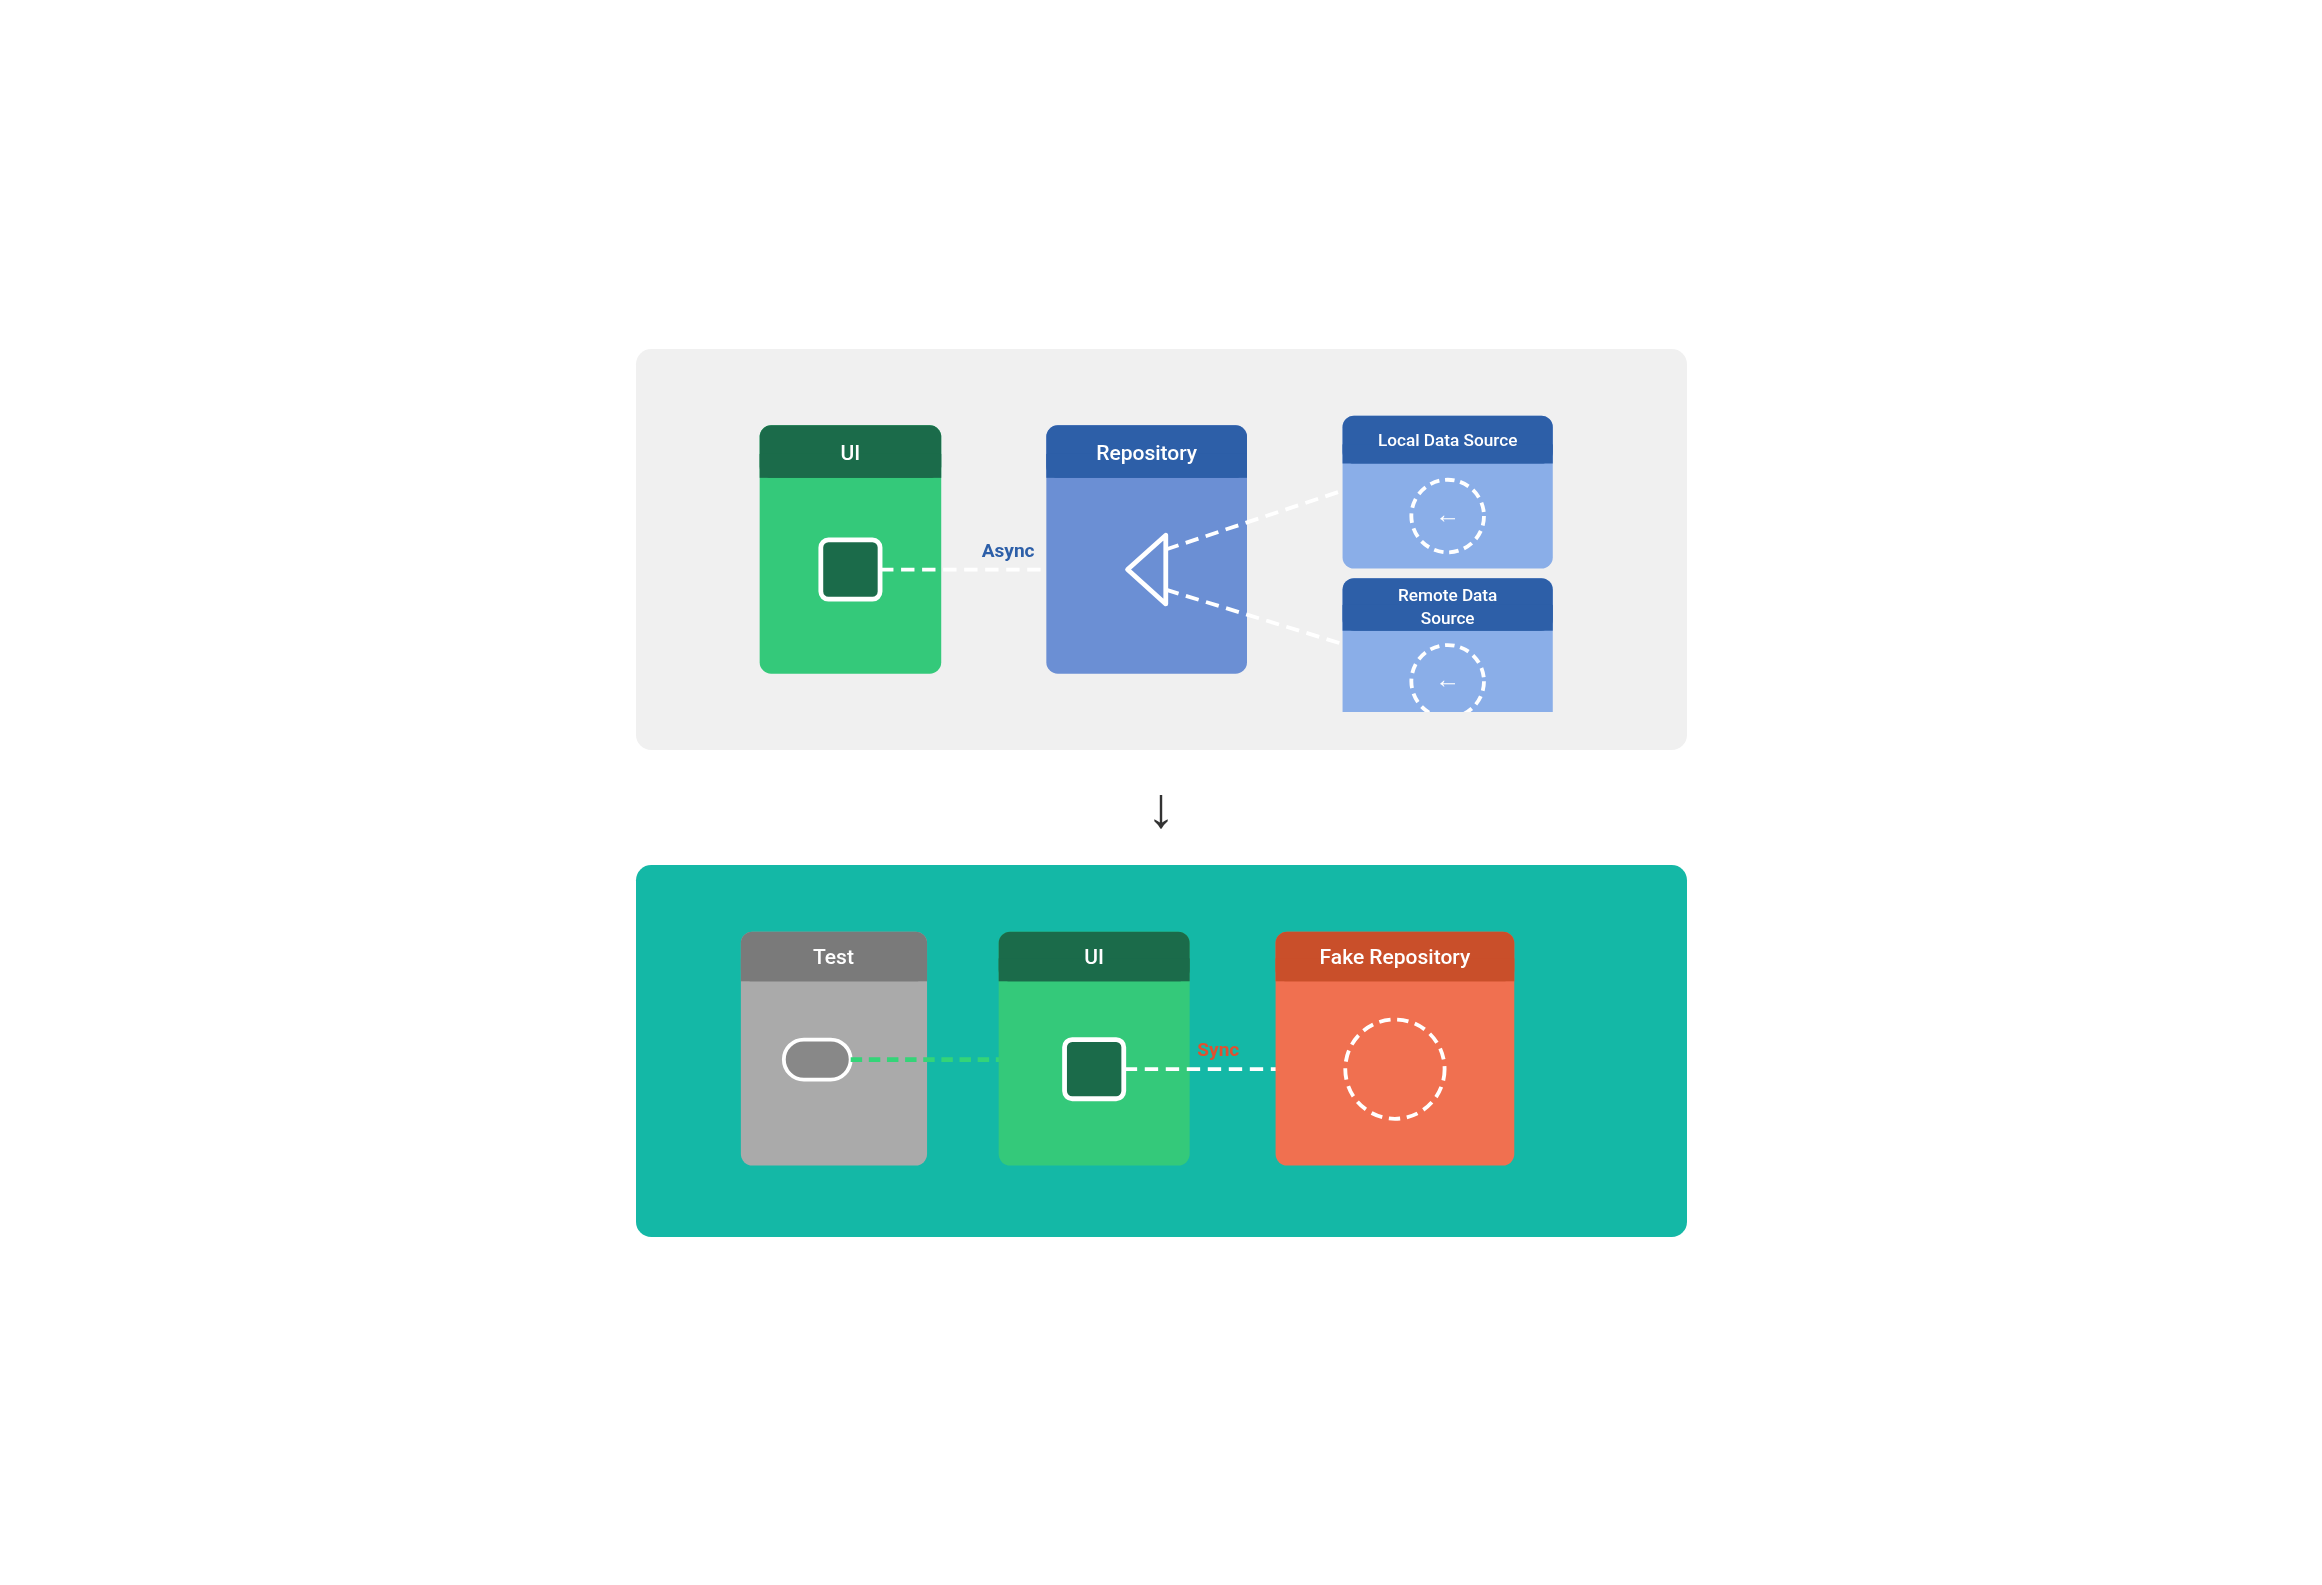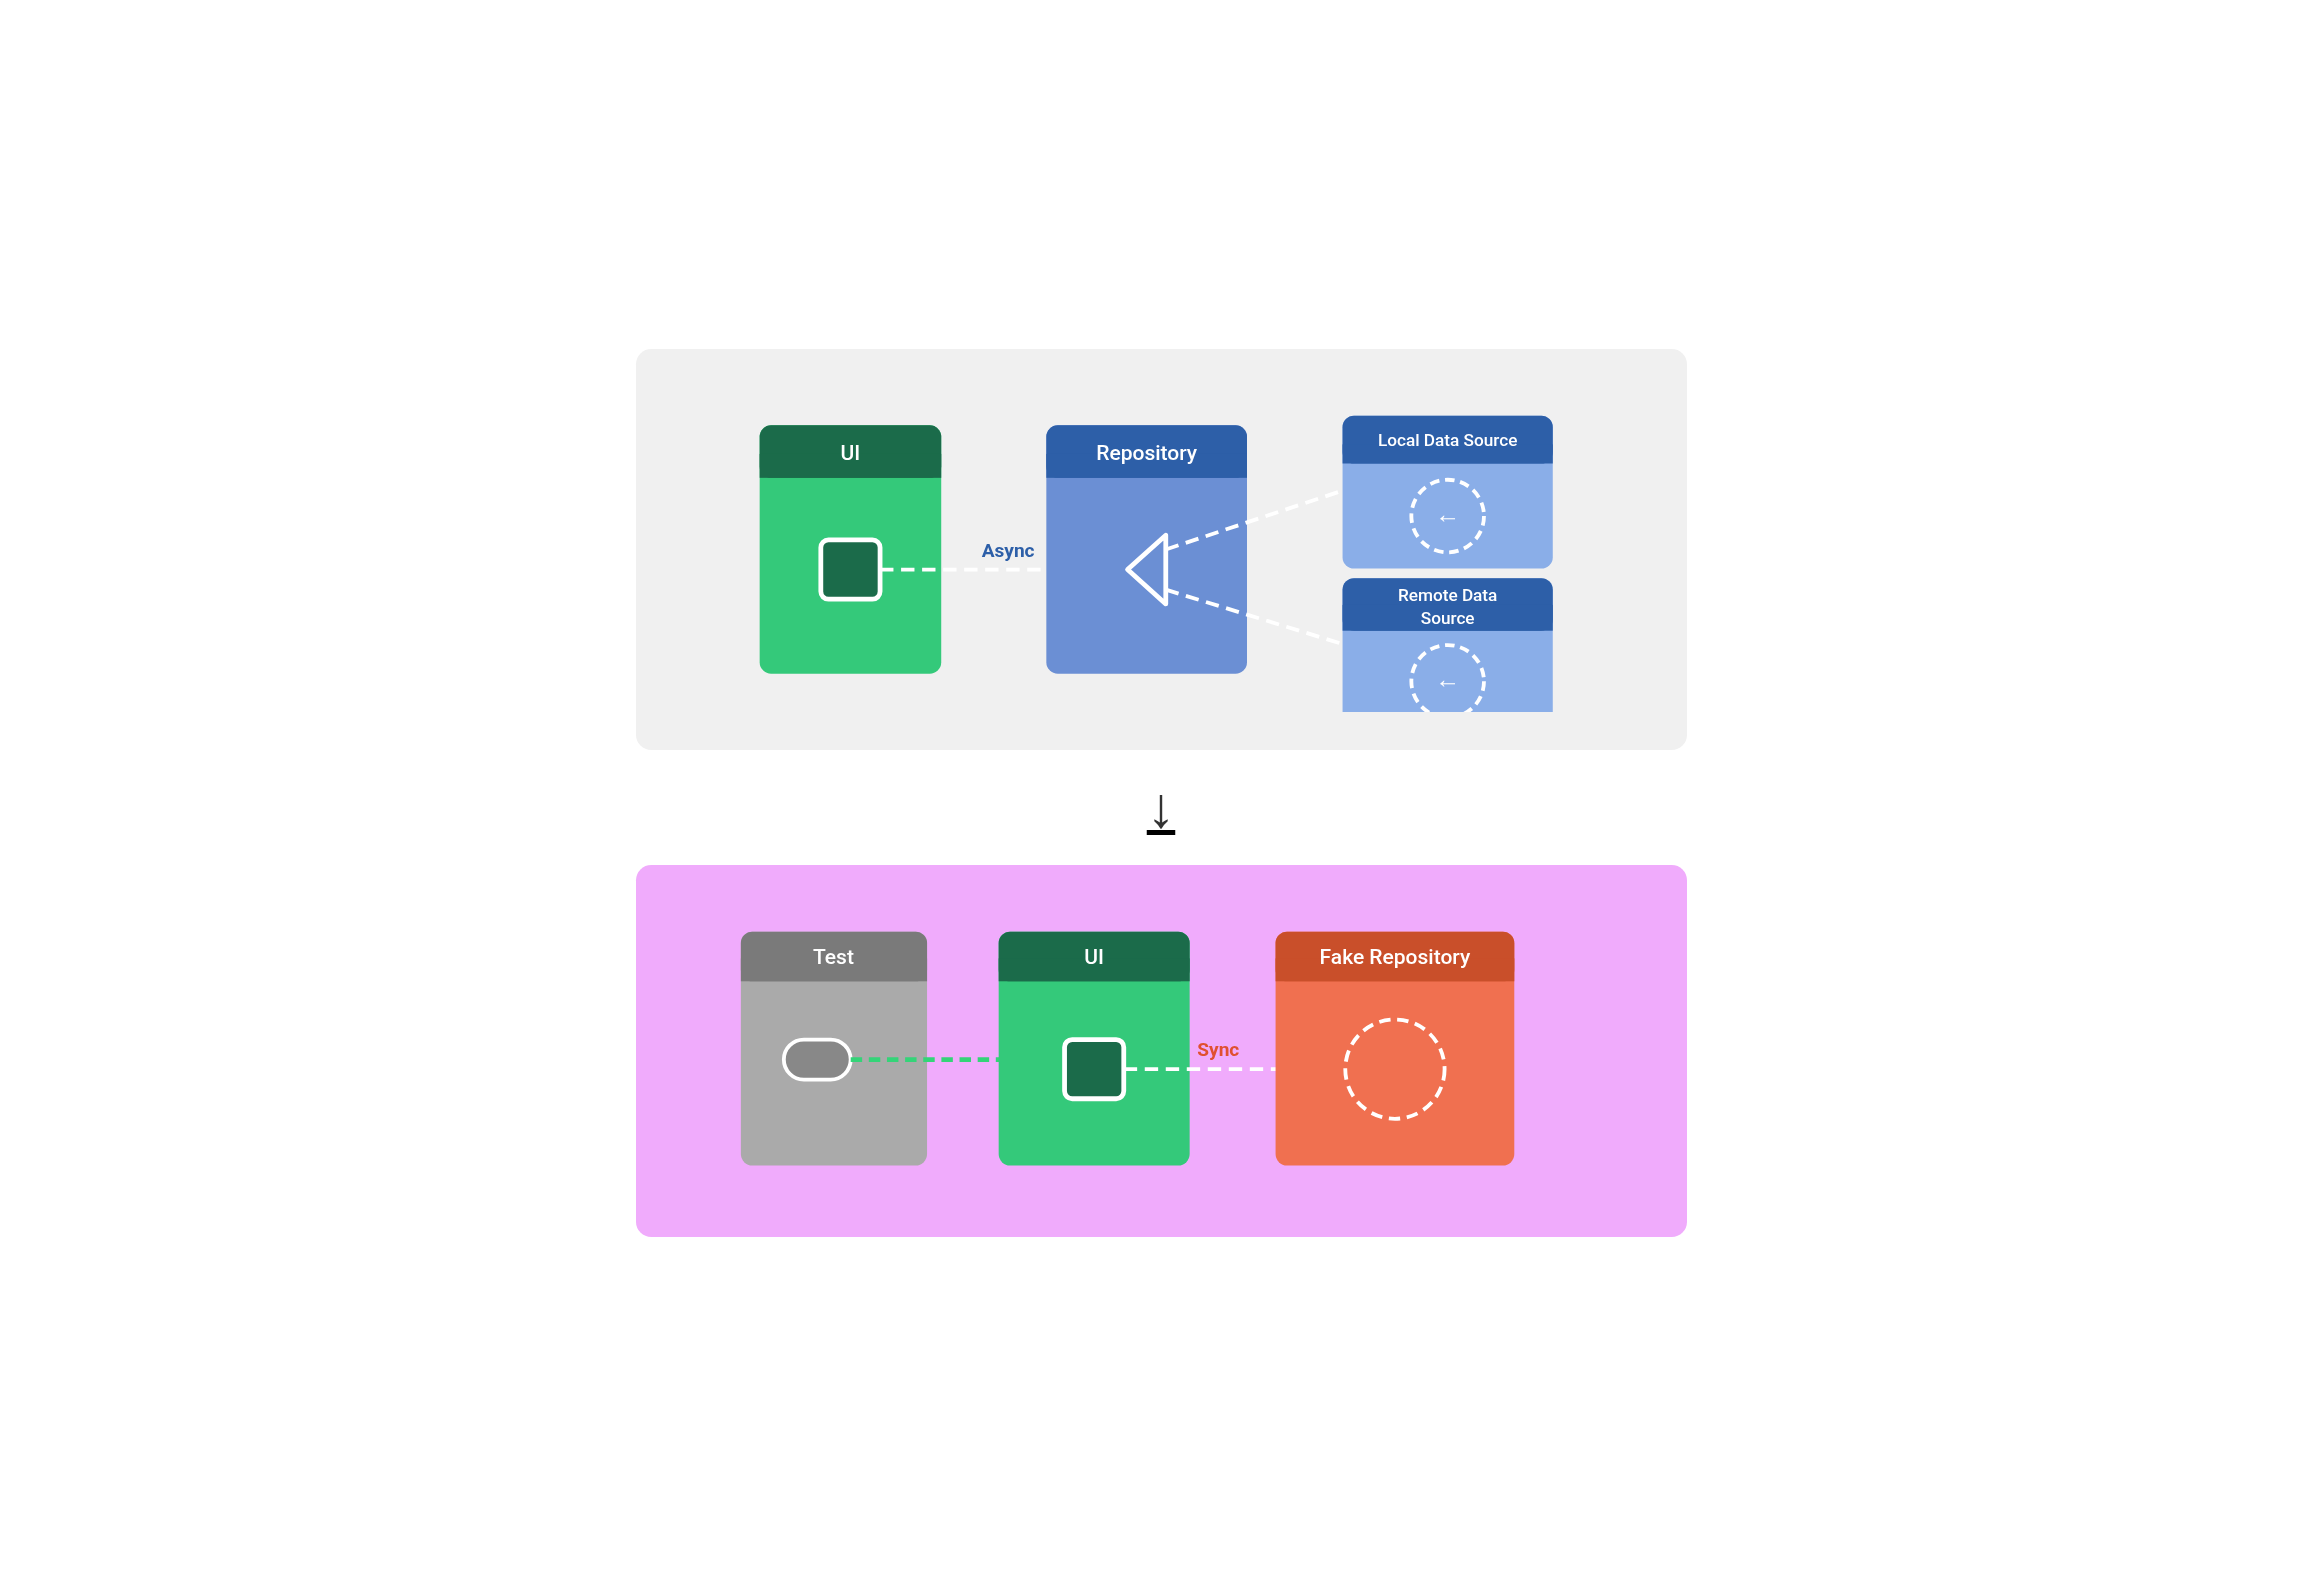--- a/index.html
+++ b/index.html
@@ -14,21 +14,20 @@
       padding: 38px 19px;
     }
 
     .diagram-container {
       display: flex;
       flex-direction: column;
       align-items: center;
       gap: 29px;
       width: 100%;
       max-width: 1051px;
-      text-decoration: underline;
     }
 
     
     .top-diagram {
       background: #f0f0f0;
       border-radius: 15.3px;
       padding: 38px 48px;
       width: 100%;
       display: flex;
       align-items: center;
@@ -39,21 +38,21 @@
 
     
     .arrow-down {
       font-size: 57px;
       color: #333;
       line-height: 1;
     }
 
     
     .bottom-diagram {
-      background: #f0abfc;
+      background: #14b8a6;
       border-radius: 15.3px;
       padding: 38px 48px;
       width: 100%;
       display: flex;
       align-items: center;
       justify-content: center;
       gap: 0;
       position: relative;
     }
   </style>

